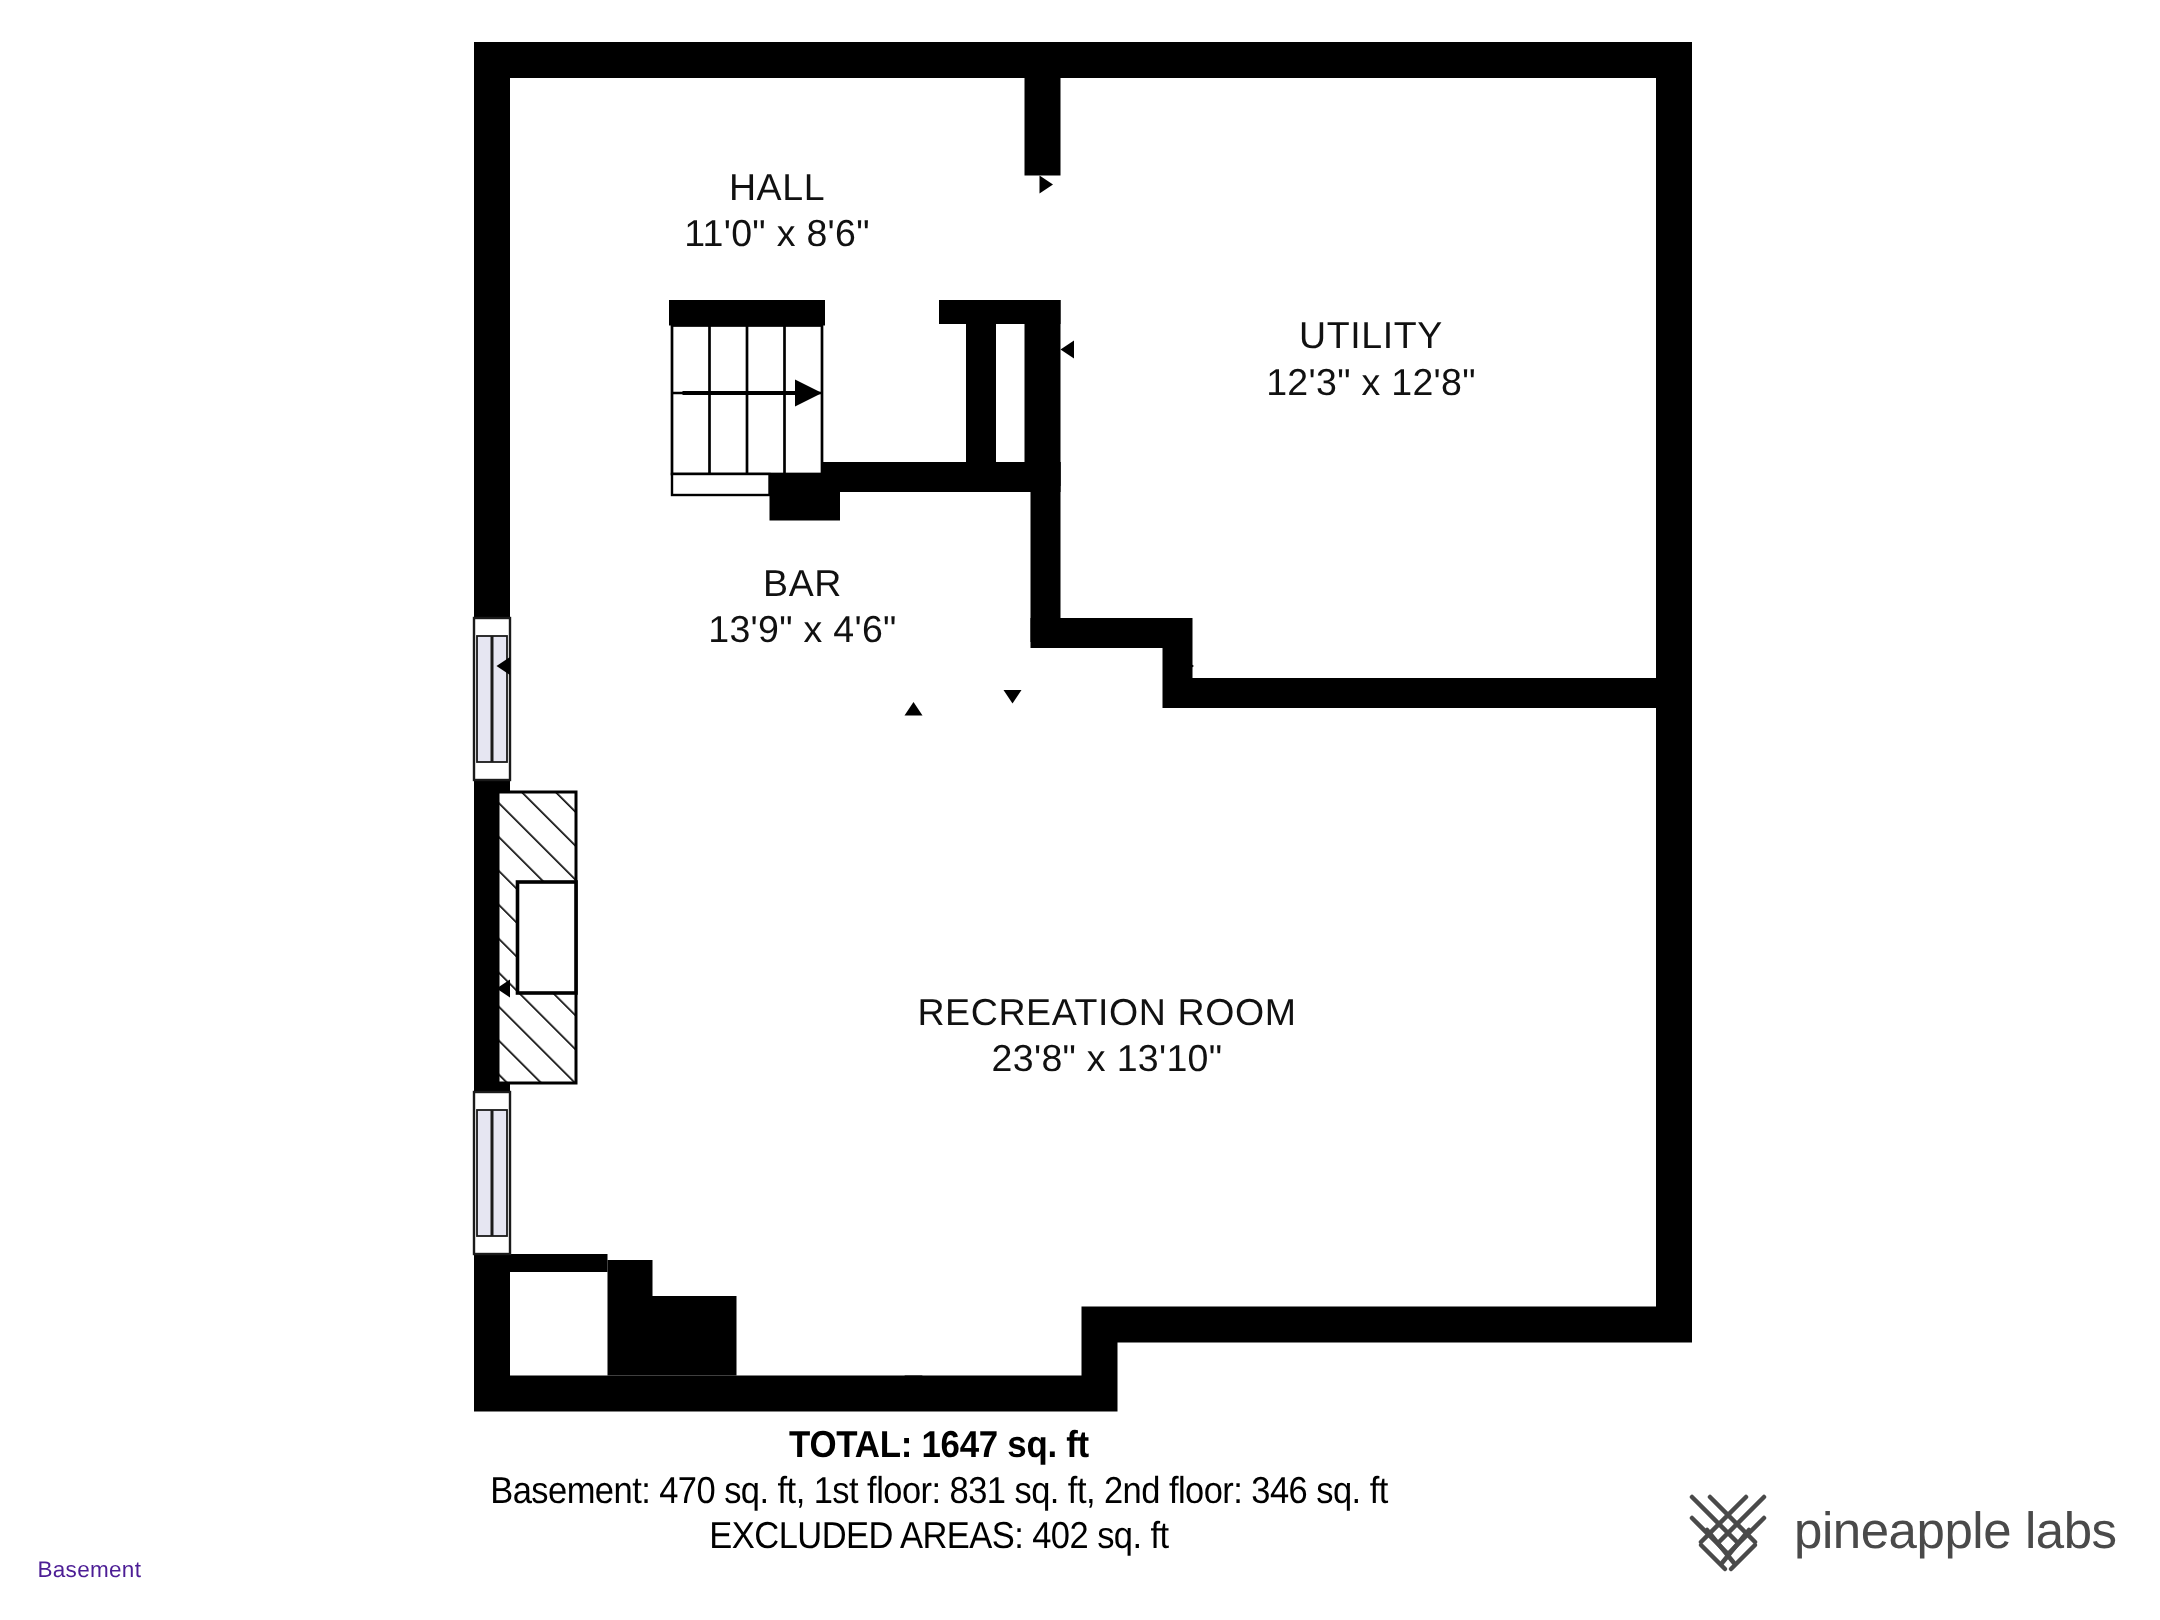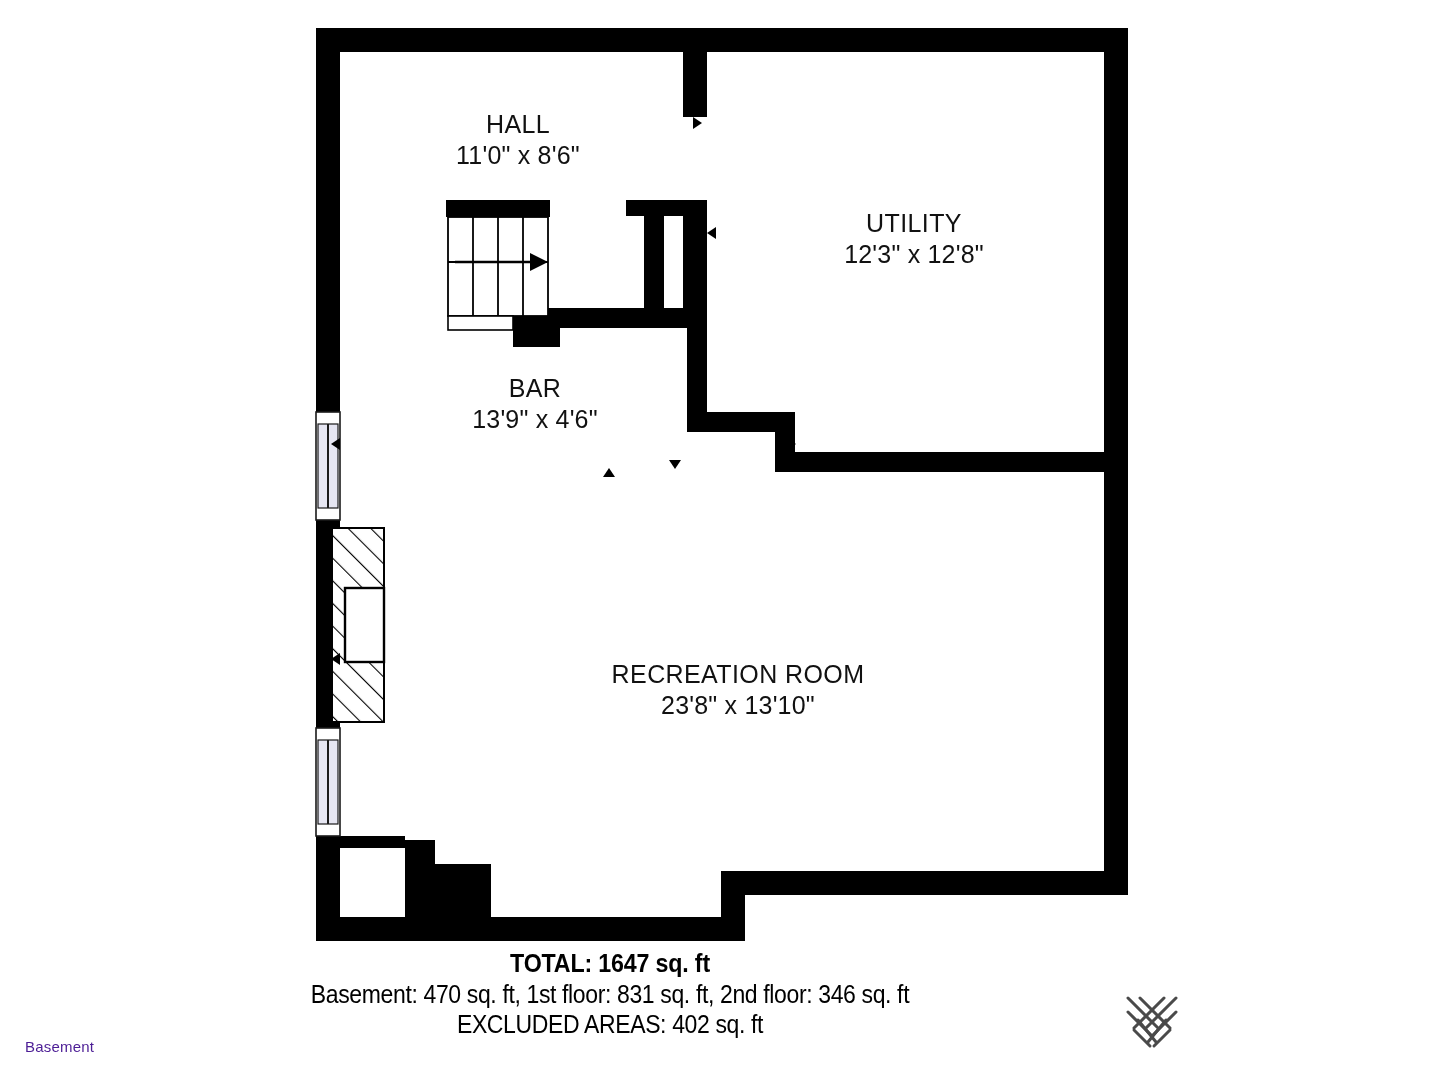--- a/index.html
+++ b/index.html
@@ -43,21 +43,21 @@
     font-family: "Liberation Sans", sans-serif;
     font-size: 25px;
     fill: #111111;
     text-anchor: middle;
     letter-spacing: 0.2px;
   }
 
   
   #summary-block {
     position: absolute;
-    left: 0;
+    left: 16px;
     top: 948px;
     width: 1220px;
     text-align: center;
     line-height: 1.22;
   }
   #summary-total {
     font-family: "Liberation Sans", sans-serif;
     font-weight: bold;
     font-size: 25px;
     color: #000000;
@@ -235,15 +235,16 @@
         <line x1="16" y1="30" x2="34" y2="52"></line>
         <line x1="12" y1="40" x2="28" y2="56"></line>
 
         <line x1="54" y1="8" x2="24" y2="38"></line>
         <line x1="42" y1="8" x2="12" y2="38"></line>
         <line x1="54" y1="22" x2="30" y2="46"></line>
         <line x1="44" y1="30" x2="26" y2="52"></line>
         <line x1="48" y1="40" x2="32" y2="56"></line>
       </g>
     </svg>
+    <span id="brand-text">pineapple labs</span>
   </div>
 
 </div>
 
 </body></html>

